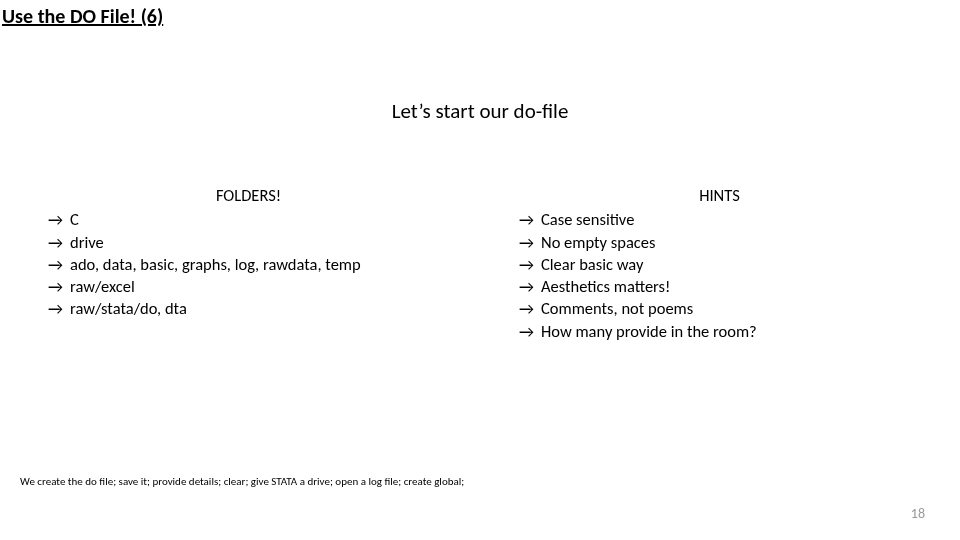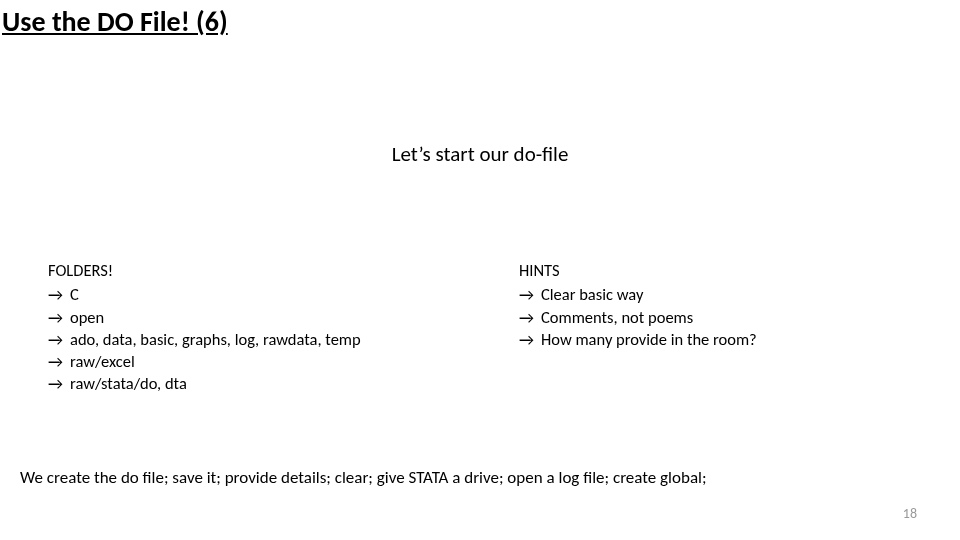--- a/index.html
+++ b/index.html
@@ -11,100 +11,103 @@
     color: #000;
     overflow: hidden;
   }
   .slide {
     position: relative;
     width: 960px;
     height: 540px;
     padding: 0;
   }
   .title {
-    font-size: 28px;
+    font-size: 20px;
     font-weight: 700;
     text-decoration: underline;
     padding: 4px 0 0 2px;
   }
   .subtitle {
     text-align: center;
     font-size: 21px;
-    margin-top: 102px;
+    margin-top: 70px;
   }
   .columns {
     display: flex;
     flex-direction: row;
     margin-top: 60px;
     padding: 0 40px 0 48px;
     gap: 70px;
   }
   .col {
     flex: 1;
     font-size: 16.5px;
     line-height: 1.35;
   }
   .col-header {
+    text-align: center;
     font-size: 16.5px;
     margin-bottom: 2px;
-    margin-top: 32px;
   }
   .bullet-list {
     list-style: none;
   }
   .bullet-list li {
     position: relative;
     padding-left: 22px;
   }
   .bullet-list li::before {
     content: "\2192";
     position: absolute;
     left: 0;
     top: 0;
   }
   .footer-text {
     position: absolute;
     left: 20px;
     bottom: 52px;
-    font-size: 17px;
+    font-size: 11px;
   }
   .page-num {
     position: absolute;
-    right: 43px;
+    right: 35px;
     bottom: 18px;
     font-size: 14px;
     color: #9a9a9a;
   }
 </style>
 </head>
 <body>
 
 <div class="slide">
 
   <h1 class="title">Use the DO File! (6)</h1>
 
   <div class="subtitle">Let’s start our do-file</div>
 
   <div class="columns">
 
     <div class="col">
       <div class="col-header">FOLDERS!</div>
       <ul class="bullet-list">
         <li>C</li>
-        <li>open</li>
+        <li>drive</li>
         <li>ado, data, basic, graphs, log, rawdata, temp</li>
         <li>raw/excel</li>
         <li>raw/stata/do, dta</li>
       </ul>
     </div>
 
     <div class="col">
       <div class="col-header">HINTS</div>
       <ul class="bullet-list">
+        <li>Case sensitive</li>
+        <li>No empty spaces</li>
         <li>Clear basic way</li>
+        <li>Aesthetics matters!</li>
         <li>Comments, not poems</li>
         <li>How many provide in the room?</li>
       </ul>
     </div>
 
   </div>
 
   <div class="footer-text">We create the do file; save it; provide details; clear; give STATA a drive; open a log file; create global;</div>
 
   <div class="page-num">18</div>

